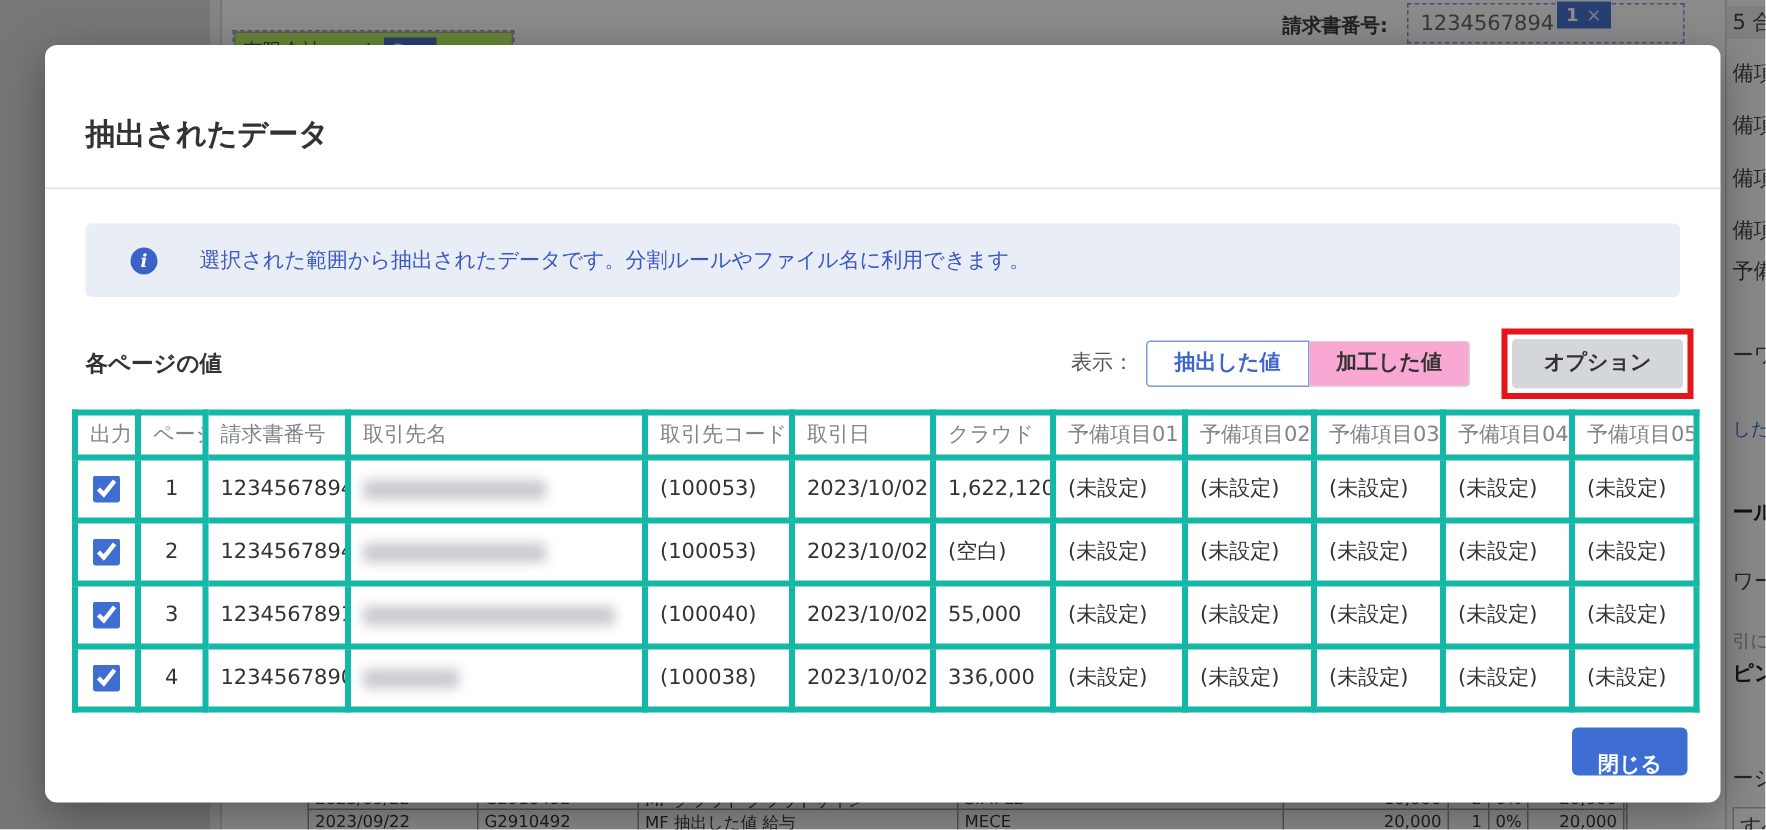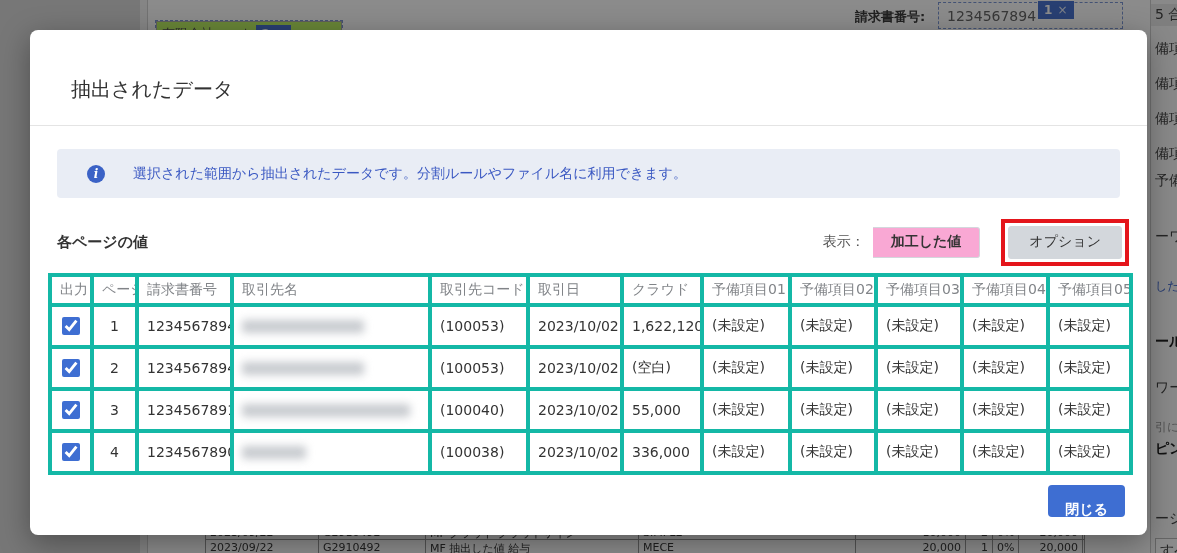--- a/index.html
+++ b/index.html
@@ -26,36 +26,36 @@
   .rp-box { border:1px solid #bbb; padding:3px 4px; background:#fff; }
   .bg-bottom { position:absolute; left:205px; top:524px; width:880px; height:29px; background:#fff; }
   .bbt { position:absolute; left:0; width:880px; height:15px; display:flex; border:1px solid #9a9a9a; border-bottom:none; font-size:11px; color:#3a3a3a; }
   .bbt > div { border-right:1px solid #9a9a9a; padding:1px 4px; overflow:hidden; white-space:nowrap; }
   .c-date{width:113px;} .c-code{width:107px;} .c-desc{width:213px;} .c-cat{width:217px;} .c-amt{width:110px;text-align:right;} .c-qty{width:27px;text-align:right;} .c-rate{width:26px;text-align:right;} .c-tot{width:64px;text-align:right;}
 
   .overlay { position:absolute; inset:0; background:rgba(0,0,0,0.45); }
 
   
   .modal { position:absolute; left:30px; top:30px; width:1117px; height:505px; background:#fff; border-radius:8px; box-shadow:0 8px 30px rgba(0,0,0,.35); }
-  .modal-title { position:absolute; left:41px; top:46px; font-size:20px; font-weight:400; color:#333; }
+  .modal-title { position:absolute; left:27px; top:46px; font-size:20px; font-weight:700; color:#333; }
   .modal-divider { position:absolute; left:0; top:95px; width:100%; height:1px; background:#e4e4e4; }
   .info-banner { position:absolute; left:27px; top:119px; width:1063px; height:49px; background:#e9edf5; border-radius:4px; display:flex; align-items:center; padding-left:30px; gap:28px; }
   .info-icon { width:18px; height:18px; border-radius:50%; background:#3b62c6; color:#fff; font-size:12px; font-weight:bold; display:flex; align-items:center; justify-content:center; font-family:"DejaVu Serif","Liberation Serif",serif; font-style:italic; flex:0 0 18px; }
   .info-text { color:#3a58c2; font-size:14px; }
 
   .controls-row { position:absolute; left:18px; top:196px; width:1081px; height:32px; display:flex; align-items:center; }
   .section-title { font-size:15px; font-weight:bold; color:#333; margin-left:9px; }
   .right-controls { margin-left:auto; display:flex; align-items:center; }
   .display-label { color:#555; font-size:14px; margin-right:8px; }
   .segmented { display:flex; }
   .seg-btn { height:31px; padding:0 18px; font-size:14px; border:1px solid #c9cdd4; background:#f9a8d4; color:#333; cursor:pointer; font-family:inherit; font-weight:600; }
   .seg-btn.active { background:#fff; border:1px solid #7e9bd8; color:#3e66cc; border-radius:3px 0 0 3px; }
   .seg-btn.inactive { border-left:none; border-radius:0 3px 3px 0; border-color:#d3d7dc; }
   .red-box { margin-left:21px; border:4px solid #e4151b; padding:3px; }
-  .options-btn { height:33px; padding:0 20px; font-size:14px; font-weight:400; background:#d3d7dc; border:1px solid #d3d7dc; border-radius:3px; color:#333; cursor:pointer; font-family:inherit; }
+  .options-btn { height:33px; padding:0 20px; font-size:14px; font-weight:700; background:#d3d7dc; border:1px solid #d3d7dc; border-radius:3px; color:#333; cursor:pointer; font-family:inherit; }
 
   .data-table { position:absolute; left:18px; top:243px; width:1081px; border-collapse:collapse; table-layout:fixed; }
   .data-table th, .data-table td { border:4px solid #14b8a6; font-weight:normal; font-size:14px; padding:0 8px; overflow:hidden; white-space:nowrap; }
   .data-table th { height:30px; color:#818488; text-align:left; }
   .data-table td { height:42px; color:#333; }
   .th-center, .td-center { text-align:center; }
   .muted { color:#8a8a8a; }
   .row-check { width:18px; height:18px; accent-color:#3e6ed2; vertical-align:middle; }
   .blur-bar { height:13px; background:#9aa0a8; border-radius:2px; filter:blur(4px); opacity:.55; }
 
@@ -136,20 +136,21 @@
   <div class="info-banner">
     <span class="info-icon">i</span>
     <span class="info-text">選択された範囲から抽出されたデータです。分割ルールやファイル名に利用できます。</span>
   </div>
 
   <div class="controls-row">
     <div class="section-title">各ページの値</div>
     <div class="right-controls">
       <span class="display-label">表示：</span>
       <div class="segmented">
+        <button class="seg-btn active">抽出した値</button>
         <button class="seg-btn inactive">加工した値</button>
       </div>
       <div class="red-box">
         <button class="options-btn">オプション</button>
       </div>
     </div>
   </div>
 
   <table class="data-table">
     <colgroup>

